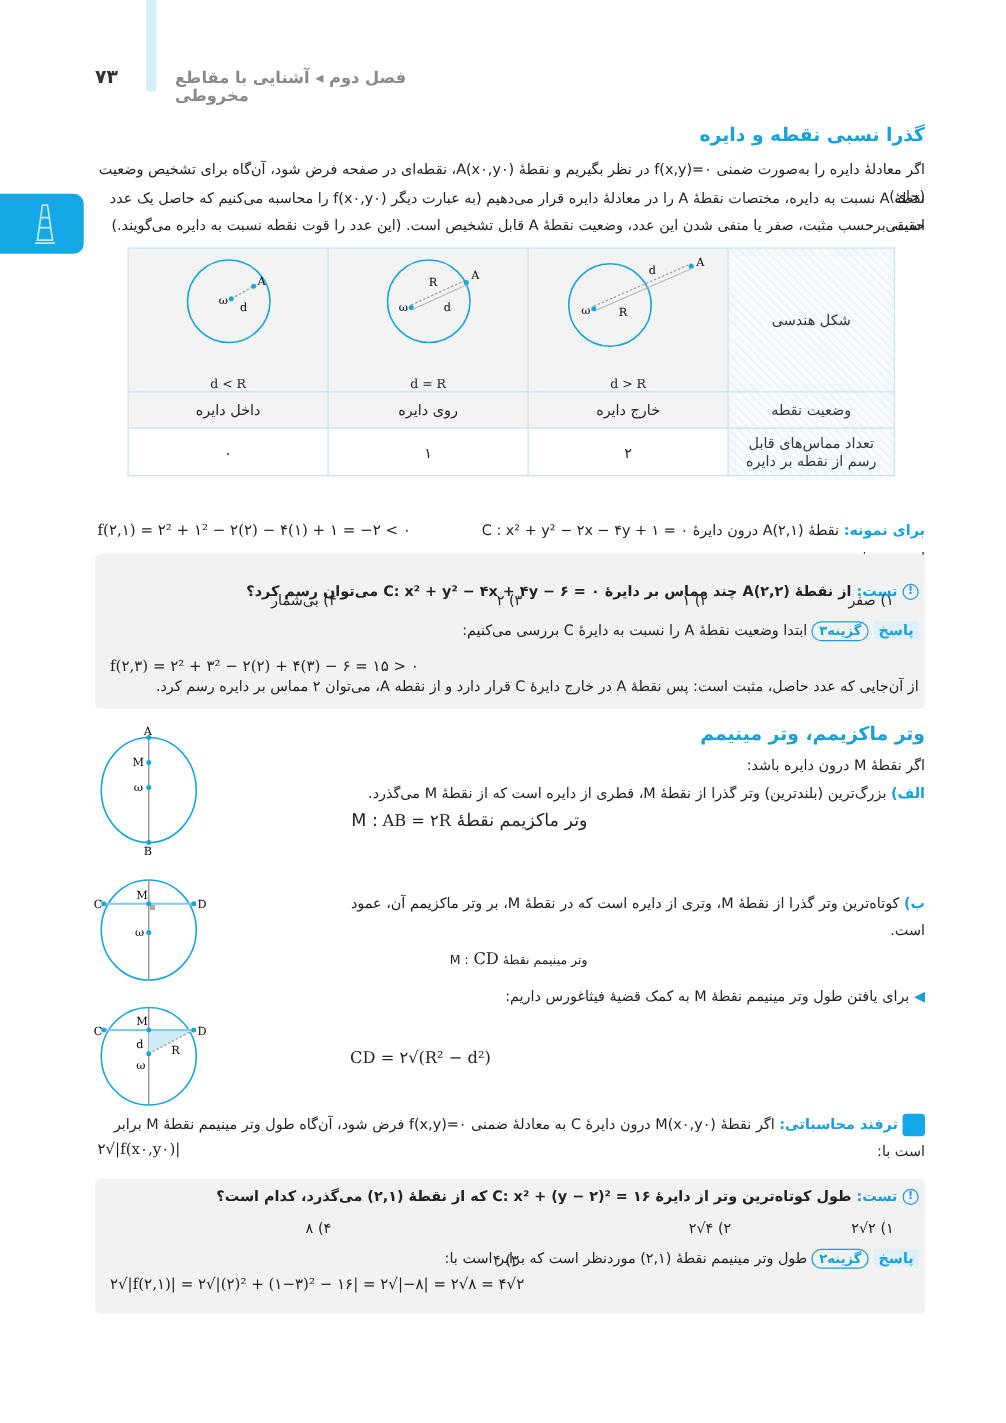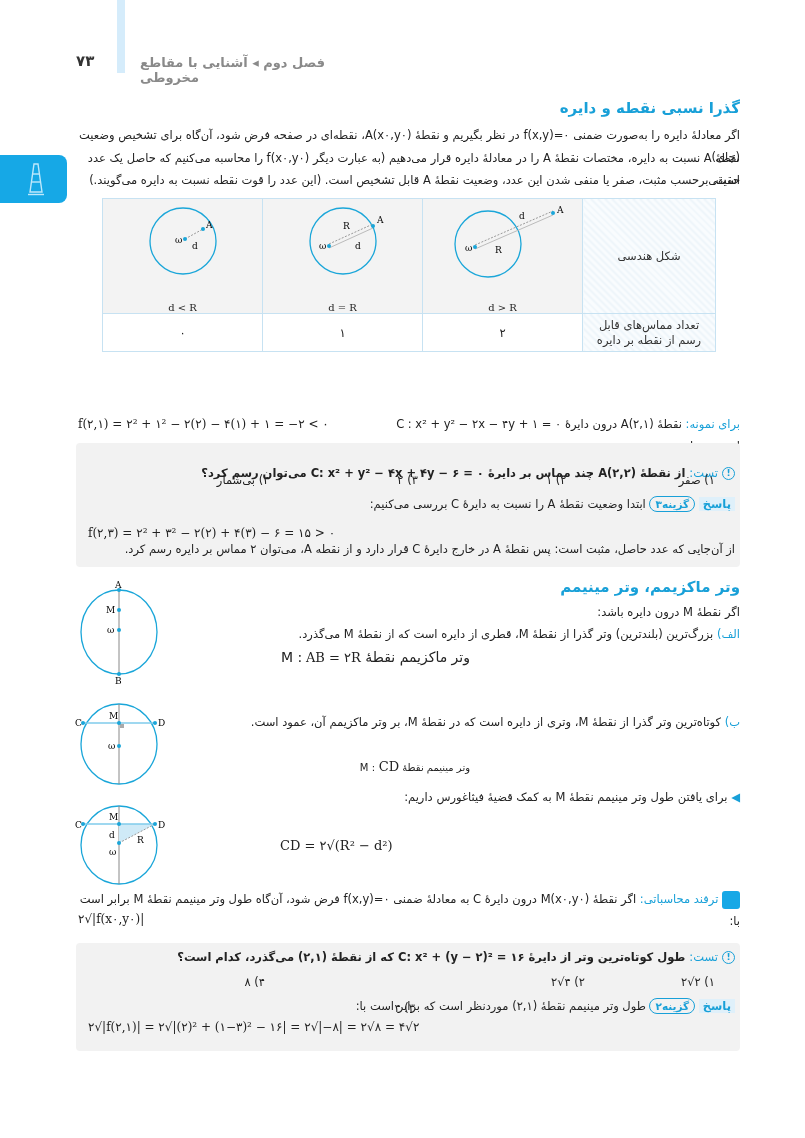--- a/index.html
+++ b/index.html
@@ -6,21 +6,21 @@
   body { width: 805px; height: 1138px; background: #ffffff; position: relative; font-family: "DejaVu Sans", sans-serif; color: #222; overflow: hidden; }
   .abs { position: absolute; }
   .header-bar { left: 117px; top: 0; width: 8px; height: 73px; background: #d5ecfb; }
   .page-num { left: 76px; top: 52px; font-size: 15px; font-weight: bold; color: #333; }
   .chapter { left: 140px; top: 55px; width: 200px; font-size: 13px; color: #8a8a8a; direction: rtl; text-align: left; font-weight: bold; }
   .side-tab { left: 0; top: 155px; width: 67px; height: 48px; background: #16a8e6; border-radius: 0 8px 8px 0; }
   .side-tab svg { position: absolute; left: 28px; top: 7px; }
   .h-title { font-size: 15px; font-weight: bold; color: #18a0d8; direction: rtl; text-align: right; }
   .rtl { direction: rtl; text-align: right; font-size: 11.5px; line-height: 22px; }
   .math { font-family: "DejaVu Serif", serif; direction: ltr; unicode-bidi: embed; }
-  .blue-label { color: #18a0d8; font-weight: normal; }
+  .blue-label { color: #18a0d8; font-weight: bold; }
   table.pos { border-collapse: collapse; position: absolute; left: 102px; top: 198px; width: 614px; }
   table.pos td { border: 1px solid #c7e2f2; text-align: center; font-size: 11.5px; }
   .hatch { background: repeating-linear-gradient(45deg, #eef5fa 0 2px, #f9fcfe 2px 5px); color: #333; font-size: 10.5px; direction: rtl; }
   .gray-bg { background: #f3f3f3; }
   .test-box { background: #f2f2f2; border-radius: 4px; position: absolute; }
   .pill { display: inline-block; border: 1.5px solid #18a0d8; color: #18a0d8; border-radius: 8px; padding: 0 5px; font-size: 10.5px; line-height: 14px; font-weight: bold; }
   .answer-lbl { background: #dff0fa; color: #18a0d8; font-weight: bold; padding: 0 4px; }
   .opts { display: flex; direction: rtl; font-size: 11.5px; }
   .opts span { display: block; }
   .icon-info { display: inline-block; width: 13px; height: 13px; border: 1.3px solid #18a0d8; border-radius: 50%; font-size: 9px; line-height: 11px; text-align: center; color: #18a0d8; vertical-align: middle; }
@@ -85,20 +85,26 @@
             <circle cx="120" cy="14" r="2" fill="#1aa6d9"></circle>
         <text x="32" y="52" font-size="9" font-family="DejaVu Serif, serif">ω</text>
         <text x="124" y="14" font-size="9" font-family="DejaVu Serif, serif">A</text>
         <text x="86" y="20" font-size="9" font-family="DejaVu Serif, serif">d</text>
         <text x="62" y="54" font-size="9" font-family="DejaVu Serif, serif">R</text>
       </svg>
       <div style="font-size:10px;font-family:'DejaVu Serif',serif;">d &gt; R</div>
     </td>
     <td class="hatch">شکل هندسی</td>
   </tr>
+  <tr style="height:29px;" class="gray-bg">
+    <td style="direction:rtl;">داخل دایره</td>
+    <td style="direction:rtl;">روی دایره</td>
+    <td style="direction:rtl;">خارج دایره</td>
+    <td class="hatch">وضعیت نقطه</td>
+  </tr>
   <tr style="height:38px;">
     <td>۰</td>
     <td>۱</td>
     <td>۲</td>
     <td class="hatch" style="line-height:15px;padding:2px 6px;">تعداد مماس‌های قابل رسم از نقطه بر دایره</td>
   </tr>
 </tbody>
   </table>
 
 <div class="abs rtl" style="left:380px;top:413px;width:360px;">

